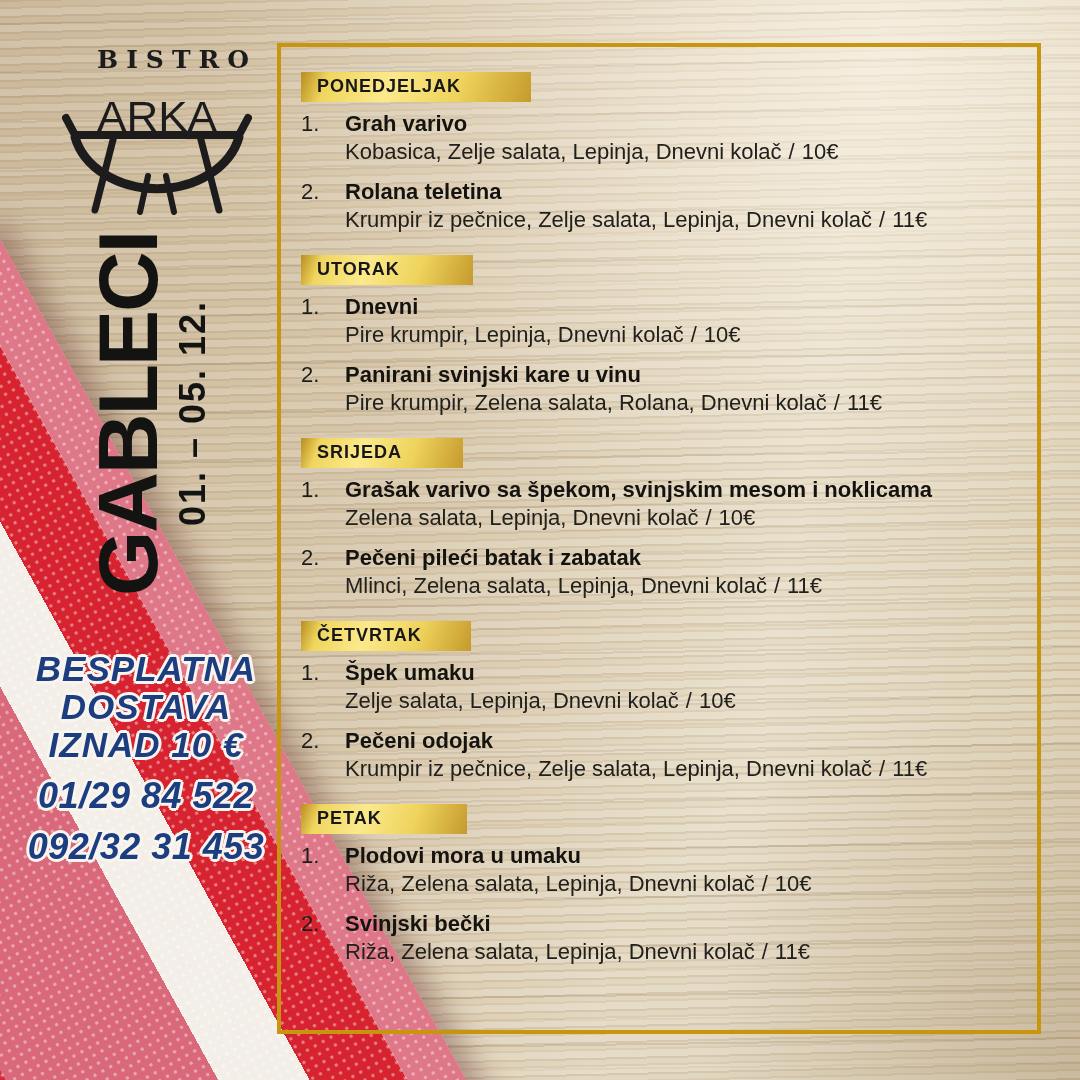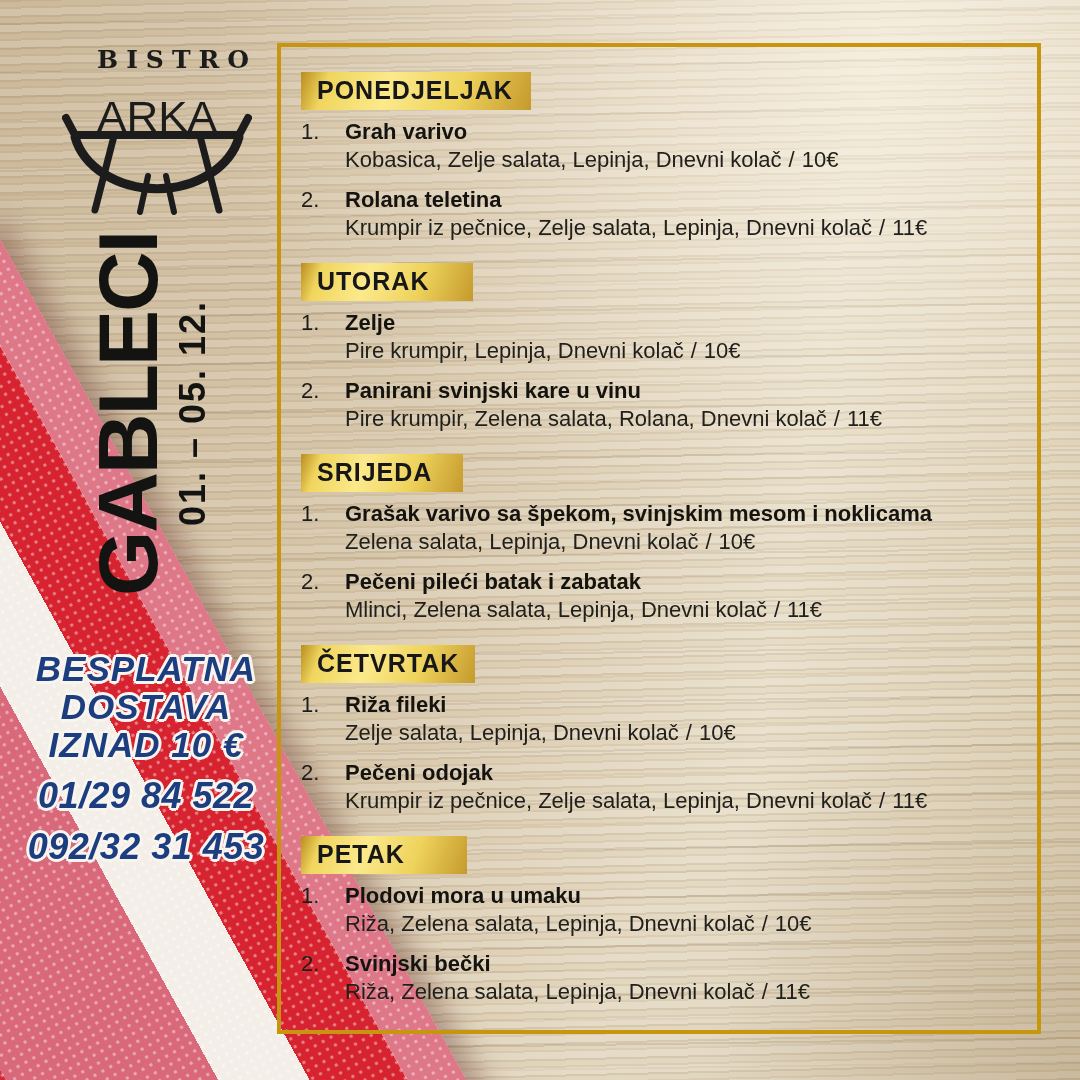--- a/index.html
+++ b/index.html
@@ -70,21 +70,21 @@
   
   .frame {
     position:absolute; left:277px; top:43px; width:764px; height:991px; z-index:2;
     border:4px solid #c8950f; box-sizing:border-box;
     padding:25px 14px 0 20px;
   }
   .day { margin-bottom:21px; }
   .day-banner {
     display:inline-block; box-sizing:border-box;
     background:linear-gradient(110deg, #b98d20 0%, #f0d65e 12%, #fbe98b 38%, #eed35c 68%, #c59a2d 100%);
-    color:#17171a; font-size:25px; font-weight:bold; letter-spacing:1px;
+    color:#17171a; font-size:18px; font-weight:bold; letter-spacing:1px;
     padding:4px 16px 5px; margin-bottom:8px; white-space:nowrap;
   }
   .mi { display:flex; margin-bottom:12px; }
   .mi:last-child { margin-bottom:0; }
   .no { width:44px; flex:none; font-size:22px; line-height:28px; color:#1d1c1a; }
   .mi-body { flex:1; }
   .mi-title { font-size:22px; font-weight:bold; line-height:28px; color:#14130f; white-space:nowrap; }
   .mi-desc  { font-size:22px; line-height:28px; color:#21201c; white-space:nowrap; }
   .sep { margin:0 7px; }
   .price { font-weight:normal; }
@@ -139,21 +139,21 @@
           <div class="mi-desc"><span>Krumpir iz pečnice, Zelje salata, Lepinja, Dnevni kolač</span><span class="sep">/</span><span class="price">11€</span></div>
         </div>
       </div>
     </section>
 
     <section class="day">
       <div class="day-banner" style="min-width:172px">UTORAK</div>
       <div class="mi">
         <div class="no">1.</div>
         <div class="mi-body">
-          <div class="mi-title">Zelje</div>
+          <div class="mi-title">Dnevni</div>
           <div class="mi-desc"><span>Pire krumpir, Lepinja, Dnevni kolač</span><span class="sep">/</span><span class="price">10€</span></div>
         </div>
       </div>
       <div class="mi">
         <div class="no">2.</div>
         <div class="mi-body">
           <div class="mi-title">Panirani svinjski kare u vinu</div>
           <div class="mi-desc"><span>Pire krumpir, Zelena salata, Rolana, Dnevni kolač</span><span class="sep">/</span><span class="price">11€</span></div>
         </div>
       </div>
@@ -175,21 +175,21 @@
           <div class="mi-desc"><span>Mlinci, Zelena salata, Lepinja, Dnevni kolač</span><span class="sep">/</span><span class="price">11€</span></div>
         </div>
       </div>
     </section>
 
     <section class="day">
       <div class="day-banner" style="min-width:170px">ČETVRTAK</div>
       <div class="mi">
         <div class="no">1.</div>
         <div class="mi-body">
-          <div class="mi-title">Riža fileki</div>
+          <div class="mi-title">Špek umaku</div>
           <div class="mi-desc"><span>Zelje salata, Lepinja, Dnevni kolač</span><span class="sep">/</span><span class="price">10€</span></div>
         </div>
       </div>
       <div class="mi">
         <div class="no">2.</div>
         <div class="mi-body">
           <div class="mi-title">Pečeni odojak</div>
           <div class="mi-desc"><span>Krumpir iz pečnice, Zelje salata, Lepinja, Dnevni kolač</span><span class="sep">/</span><span class="price">11€</span></div>
         </div>
       </div>

